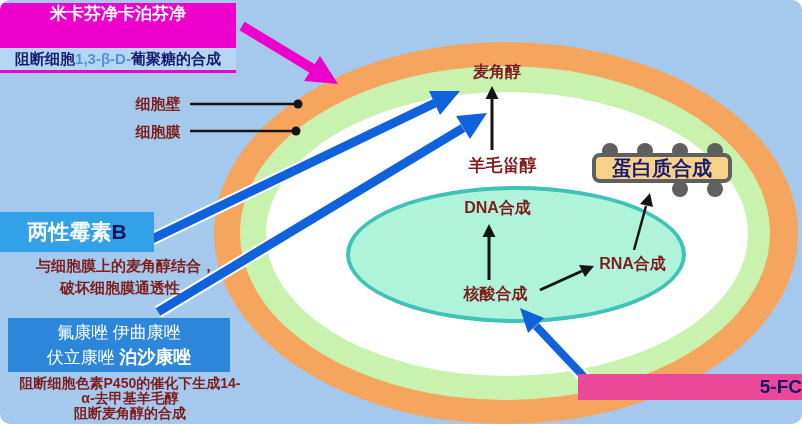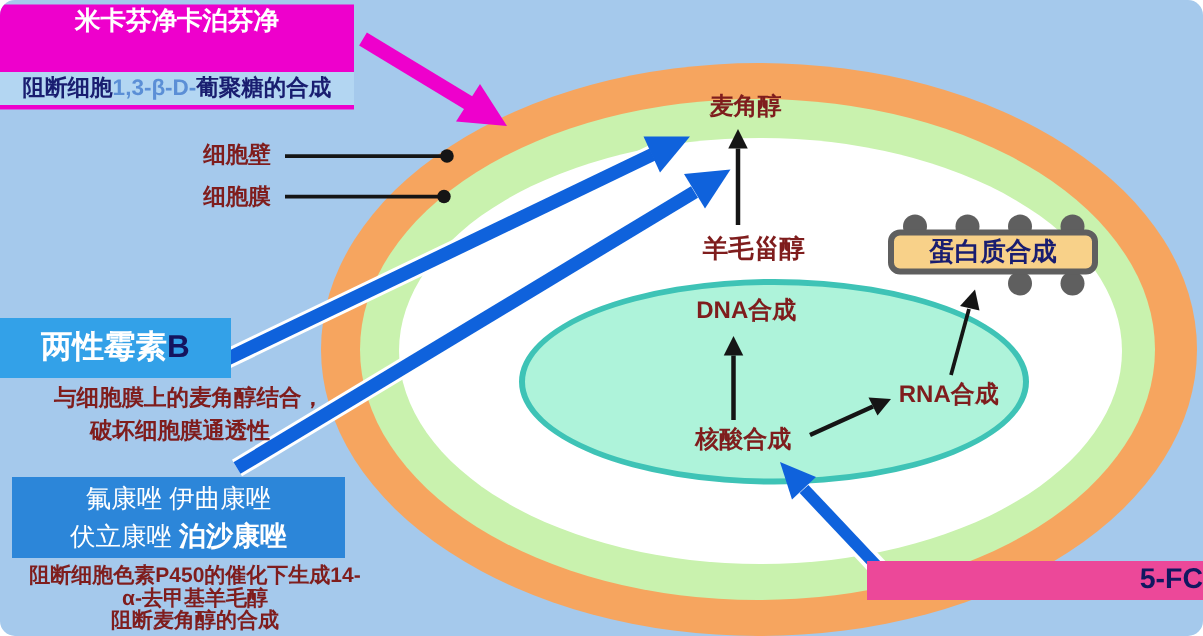--- a/index.html
+++ b/index.html
@@ -41,21 +41,21 @@
   .azole-box .l2{font-size:17px;font-weight:normal;line-height:25px;}
   .azole-box .l2 .strong{font-weight:bold;font-size:18px;text-align:right;}
   .azole-desc{left:0;top:376px;width:260px;font-size:14px;line-height:15px;}
   
   .fc-box{left:578px;top:374px;width:224px;height:26px;background:#ec4899;z-index:3;
     font-size:19px;font-weight:bold;line-height:26px;text-align:right;color:#101860;}
   .fc-desc{left:578px;top:402px;width:224px;font-size:15px;line-height:18px;}
   
   .bump{position:absolute;width:16px;height:16px;border-radius:50%;background:#5f5f5f;z-index:3;}
   .protein-box{left:592px;top:153px;width:140px;height:30px;background:#f8d189;border:4px solid #5f5f5f;
-    border-radius:8px;box-sizing:border-box;z-index:4;font-size:17px;font-weight:bold;line-height:22px;
+    border-radius:8px;box-sizing:border-box;z-index:4;font-size:20px;font-weight:bold;line-height:22px;
     text-align:center;color:#191d70;}
 </style>
 </head>
 <body>
 
 <div class="stage">
 
   <div class="ring ring-wall"></div>
   <div class="ring ring-membrane"></div>
   <div class="ring ring-cytoplasm"></div>

